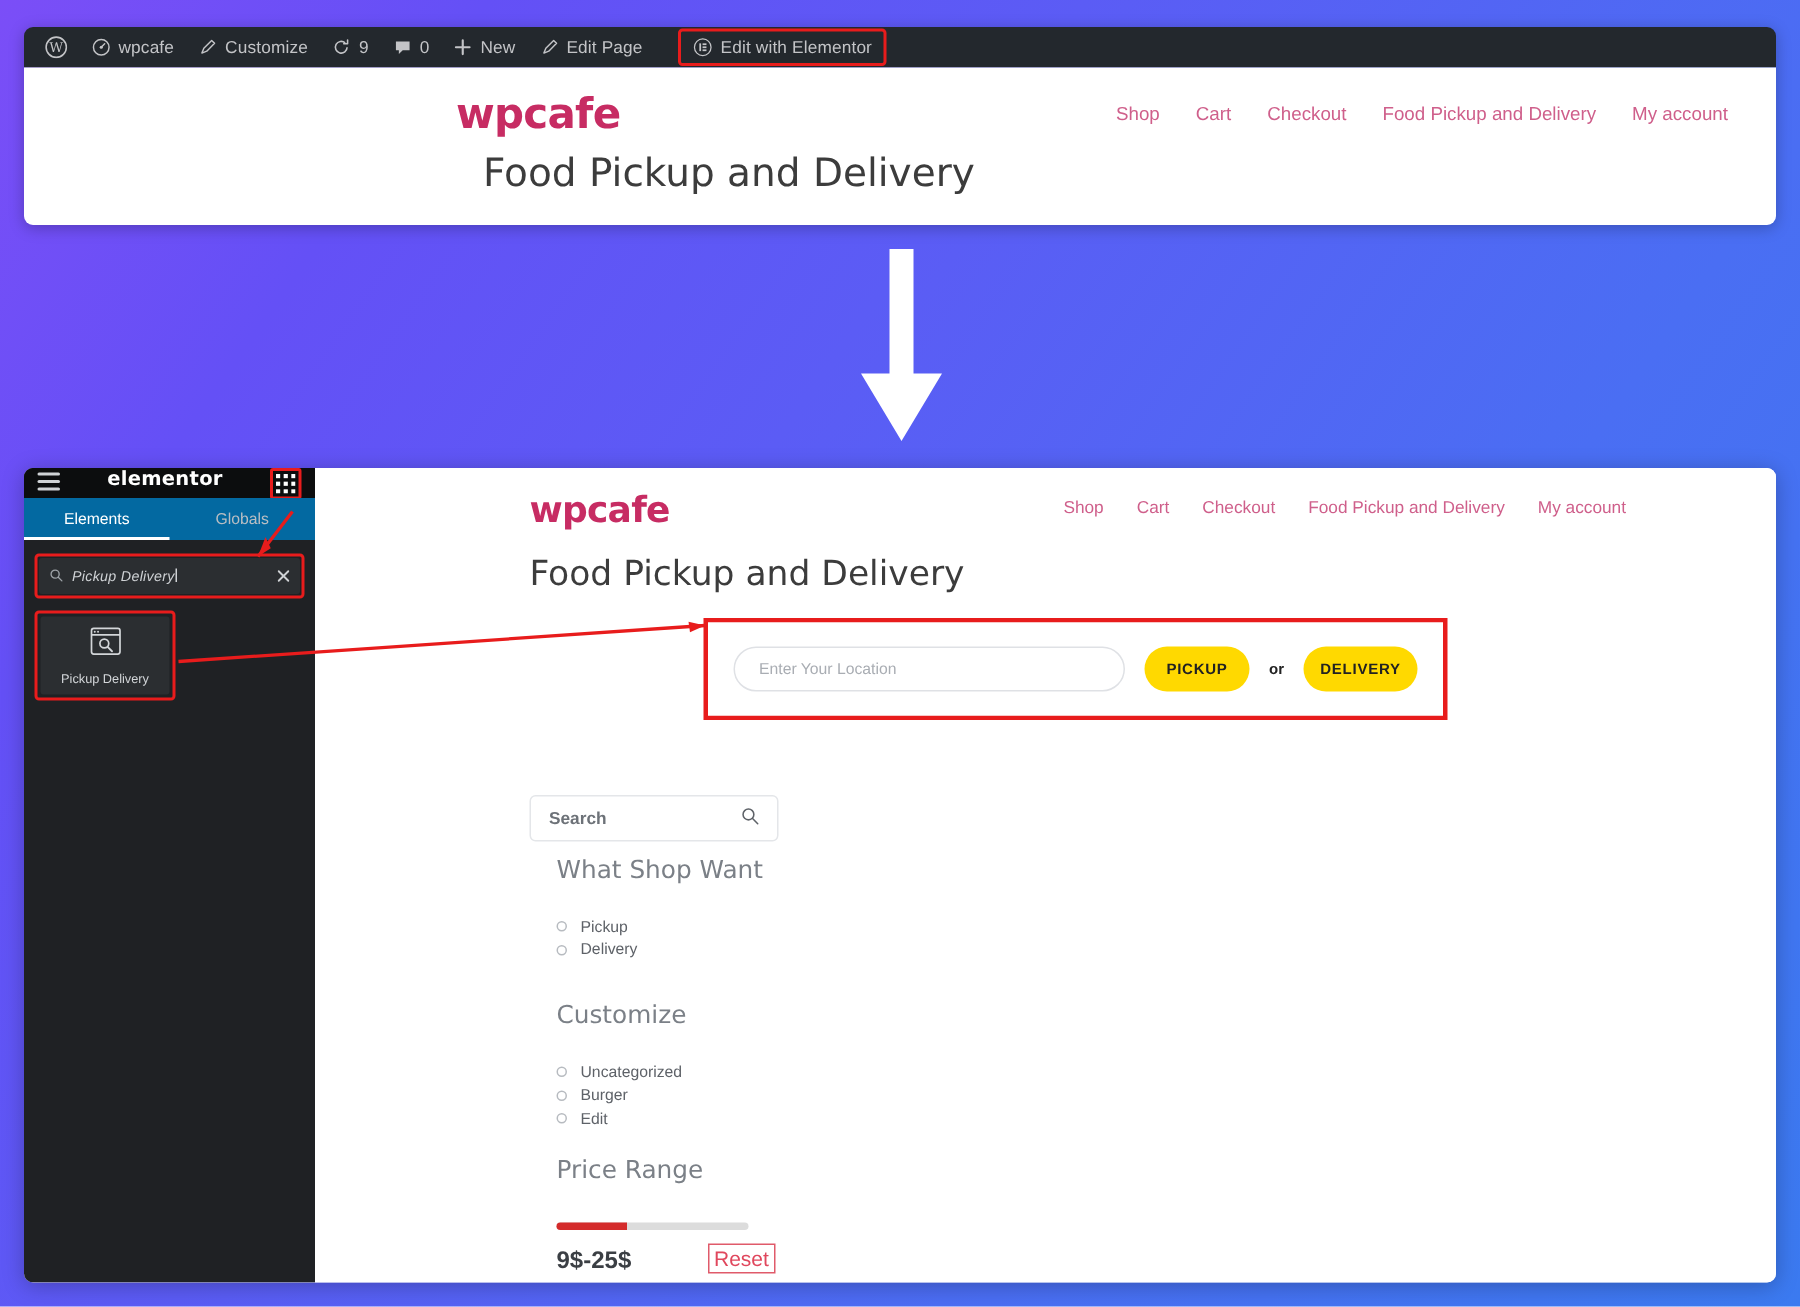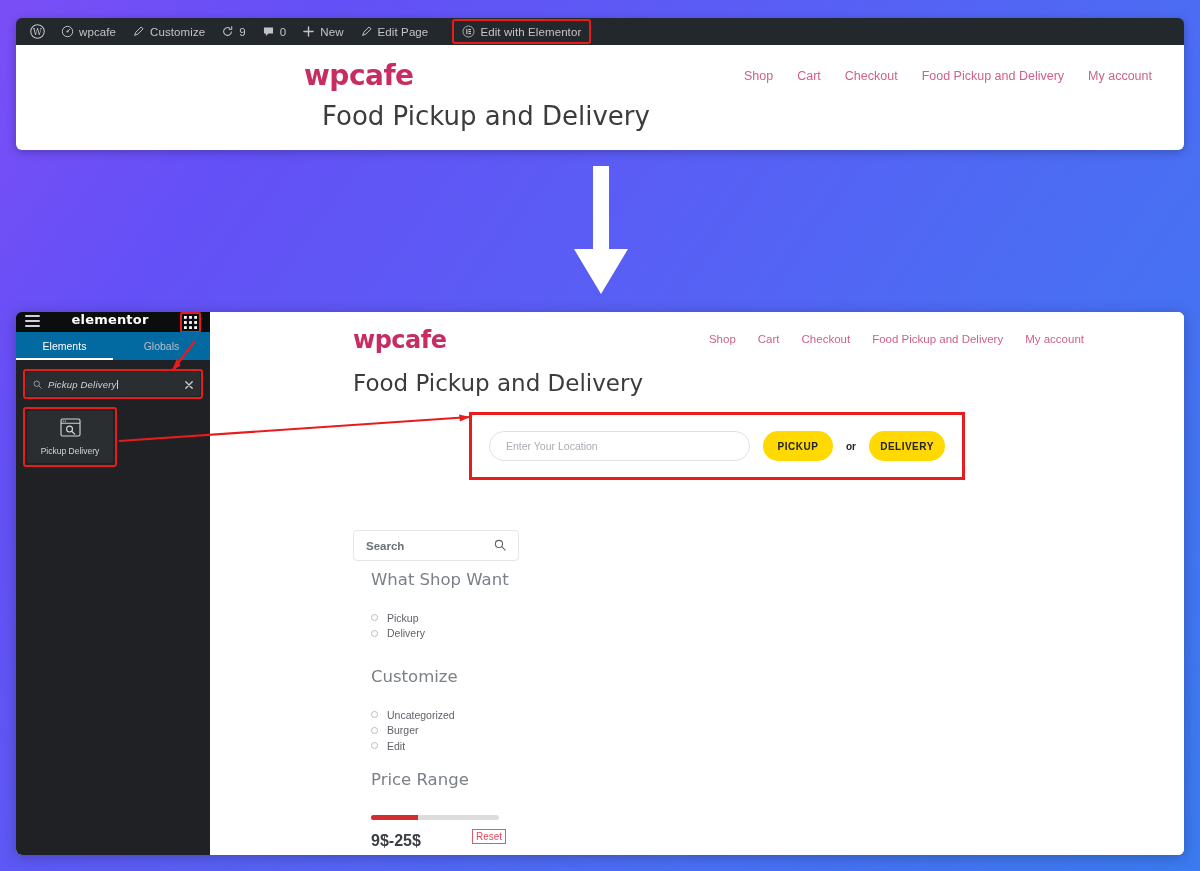--- a/index.html
+++ b/index.html
@@ -178,21 +178,21 @@
   #slider-track {
     position: absolute; left: 161px; top: 503px; width: 128px; height: 5px;
     background: #dcdcdc; border-radius: 3px;
   }
   #slider-fill { width: 37%; height: 100%; background: #d42b2b; border-radius: 3px 0 0 3px; }
   #price-label {
     position: absolute; left: 161px; top: 520px; font-size: 16px; color: #3b3f44; font-weight: 700;
   }
   #reset-btn {
     position: absolute; left: 262px; top: 517px;
-    border: 1px solid #e05a6a; color: #e0475d; font-size: 10px; padding: 1px 3px;
+    border: 1px solid #e05a6a; color: #e0475d; font-size: 14px; padding: 1px 3px;
   }
 
   
   #anno { position: absolute; left: 0; top: 0; width: 1200px; height: 871px; pointer-events: none; }
 </style>
 </head>
 <body>
 
 <div id="top-window">
 

